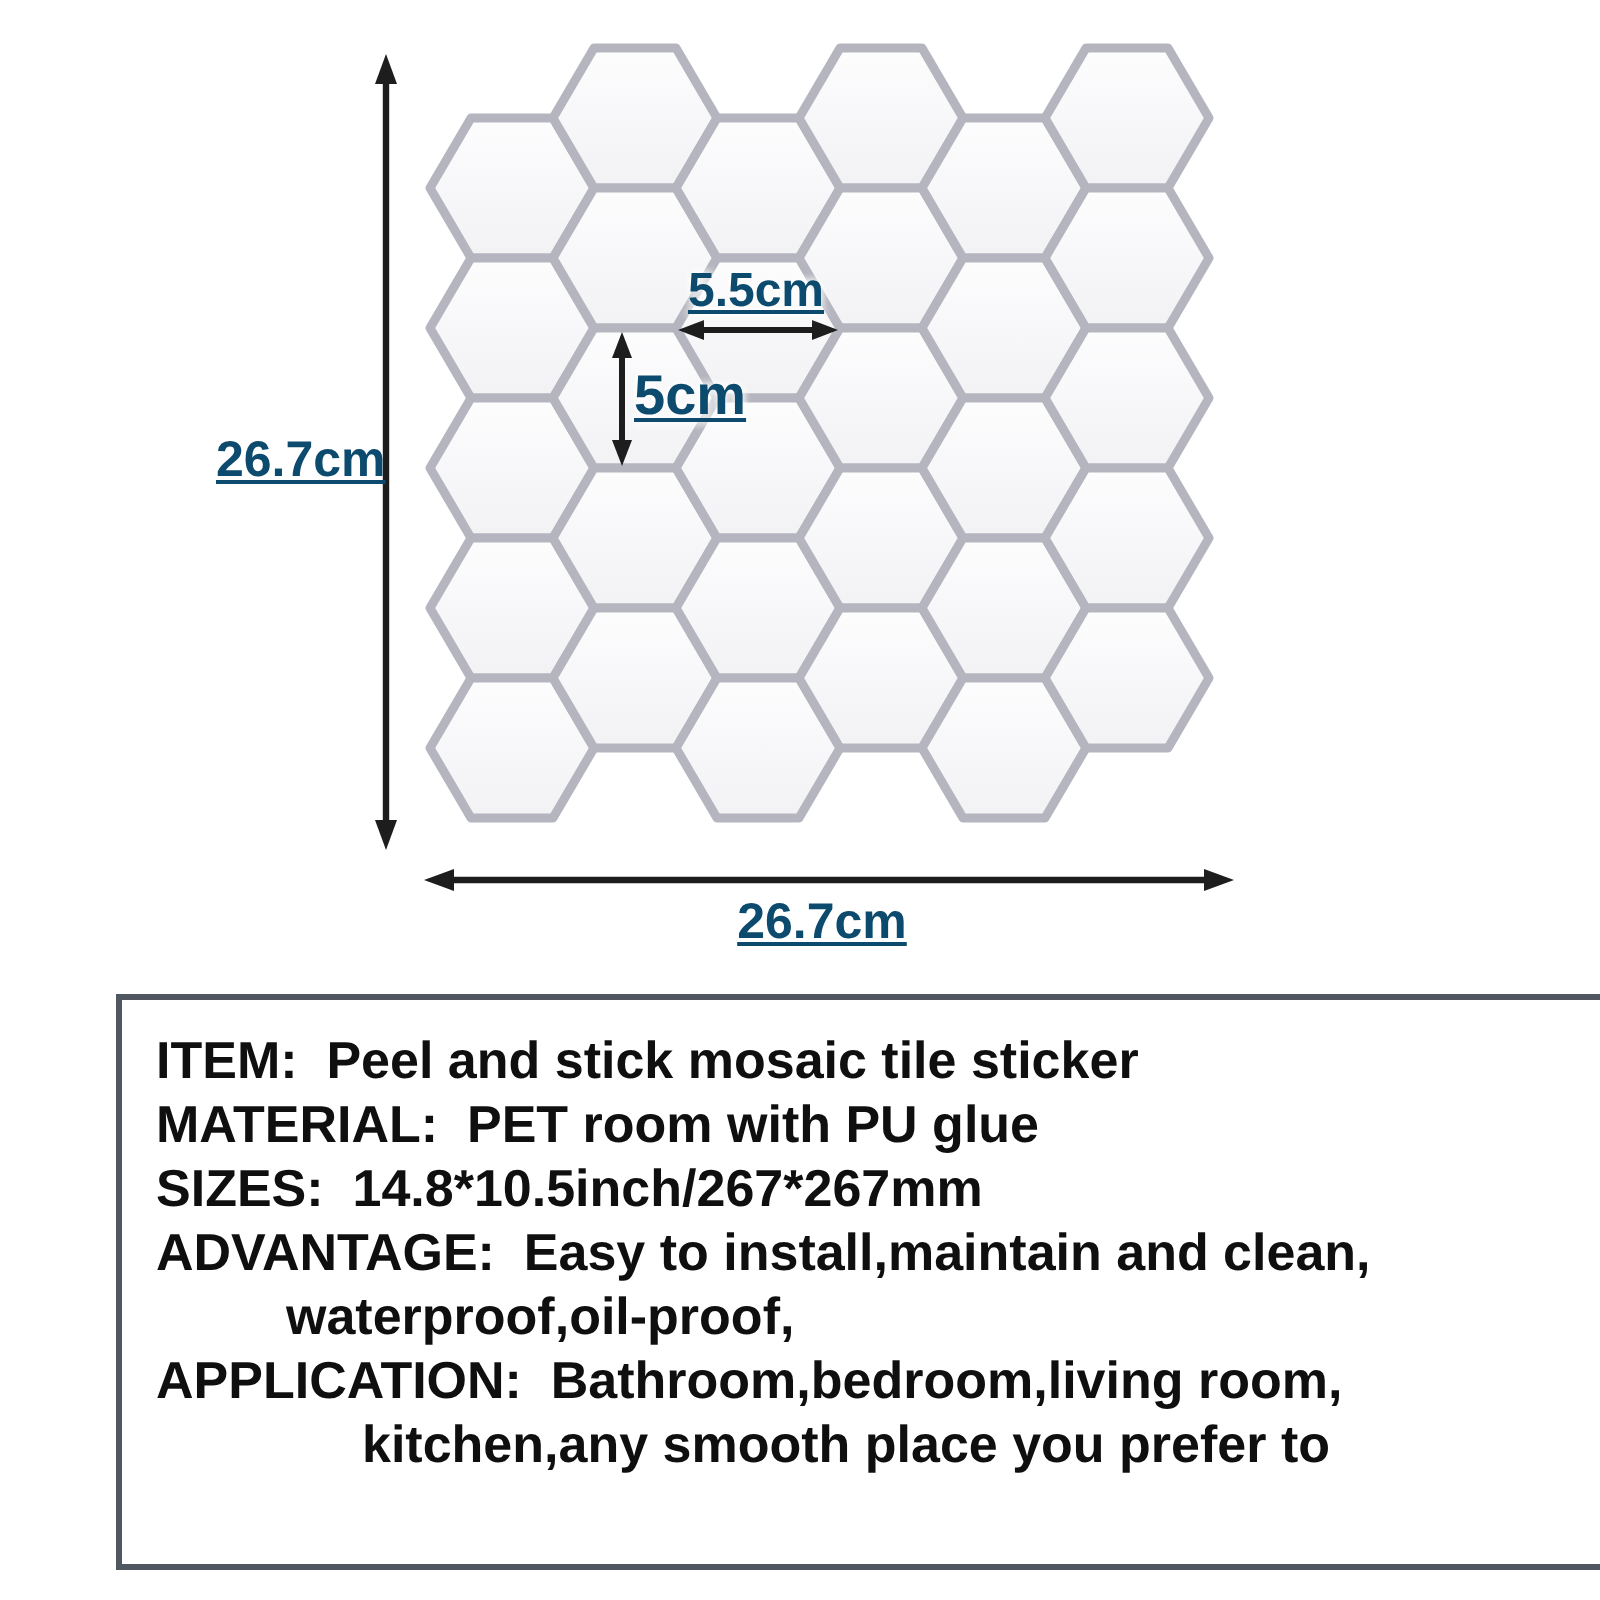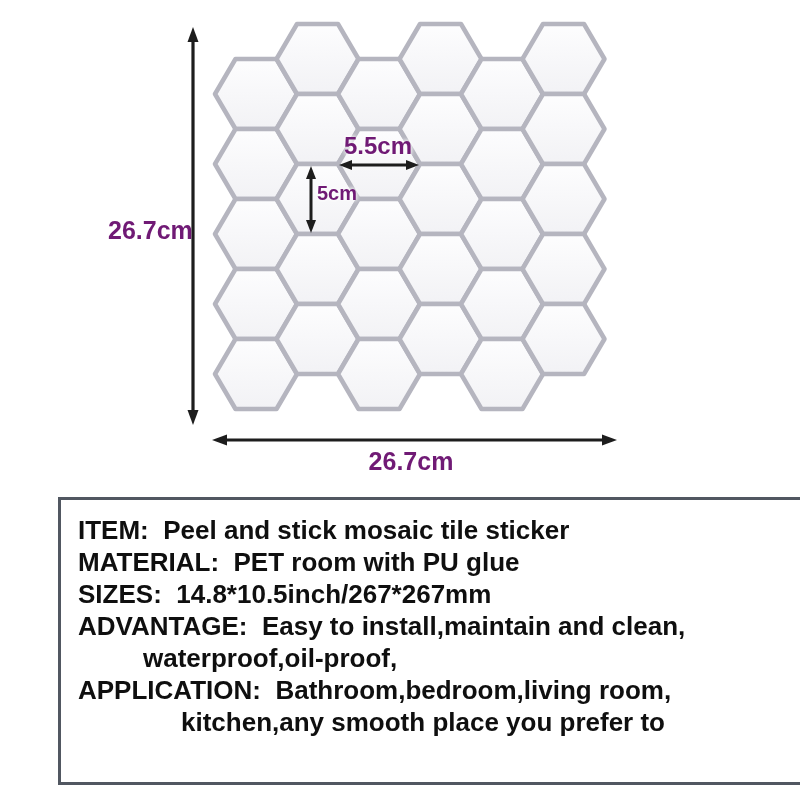--- a/index.html
+++ b/index.html
@@ -8,28 +8,29 @@
     width: 800px;
     height: 800px;
     background: #ffffff;
     font-family: "Liberation Sans", sans-serif;
     overflow: hidden;
   }
   #diagram-svg { position: absolute; left: 0; top: 0; }
   .dim-label {
     position: absolute;
     font-weight: bold;
-    color: #701a75;
+    color: #0c4a6e;
     white-space: nowrap;
+    text-decoration: underline;
   }
   #label-sheet-height { left: 108px; top: 216px; width: 76px; font-size: 25px; text-align: right; }
   #label-sheet-width  { left: 361px; top: 447px; width: 100px; font-size: 25px; text-align: center; }
   #label-hex-width    { left: 336px; top: 132px; width: 84px;  font-size: 24px; text-align: center;
                         text-shadow: 0 0 4px #fff, 0 0 4px #fff; }
-  #label-hex-height   { left: 317px; top: 182px; width: 60px;  font-size: 20px; text-align: left;
+  #label-hex-height   { left: 317px; top: 182px; width: 60px;  font-size: 28px; text-align: left;
                         text-shadow: 0 0 4px #fff, 0 0 4px #fff; }
   .spec-box {
     position: absolute;
     left: 58px;
     top: 497px;
     width: 746px;
     height: 288px;
     box-sizing: border-box;
     border: 3px solid #515761;
     background: #ffffff;

